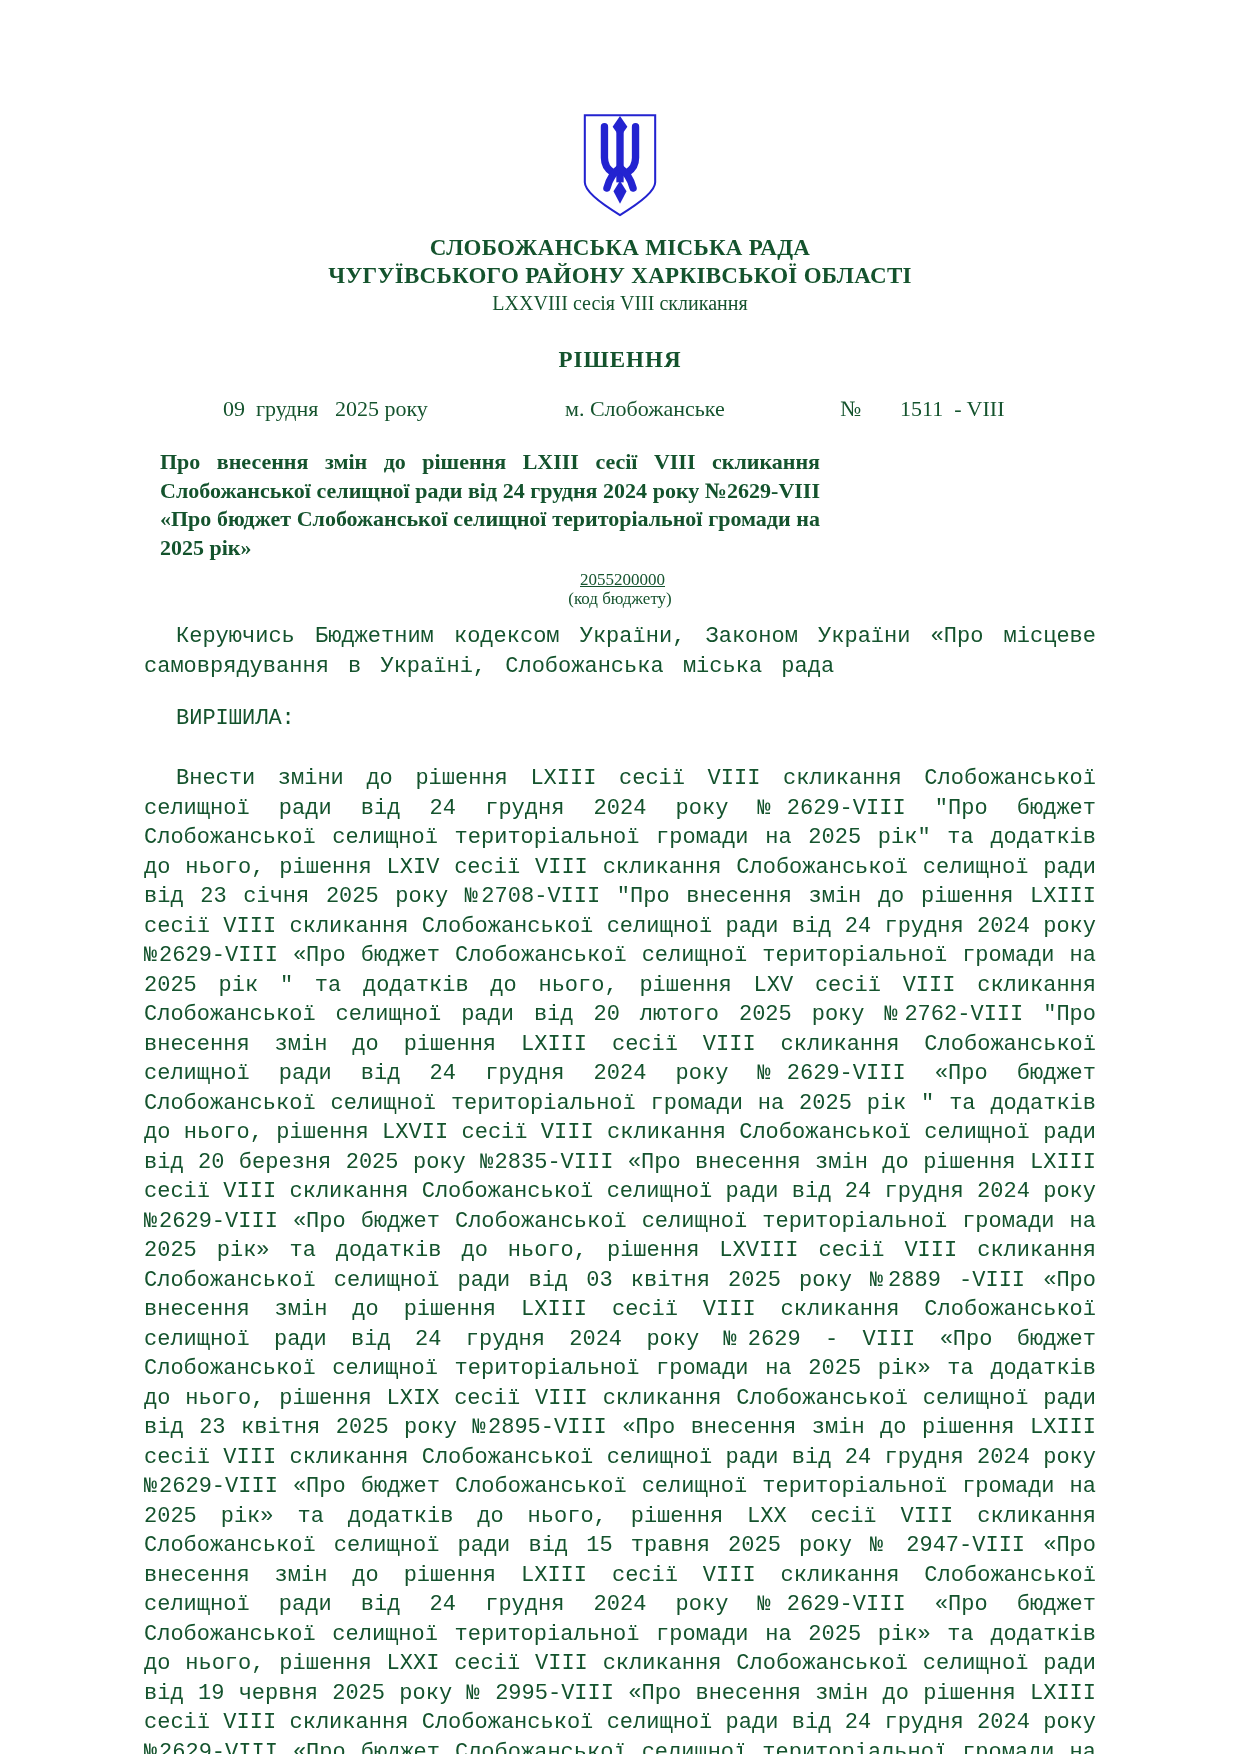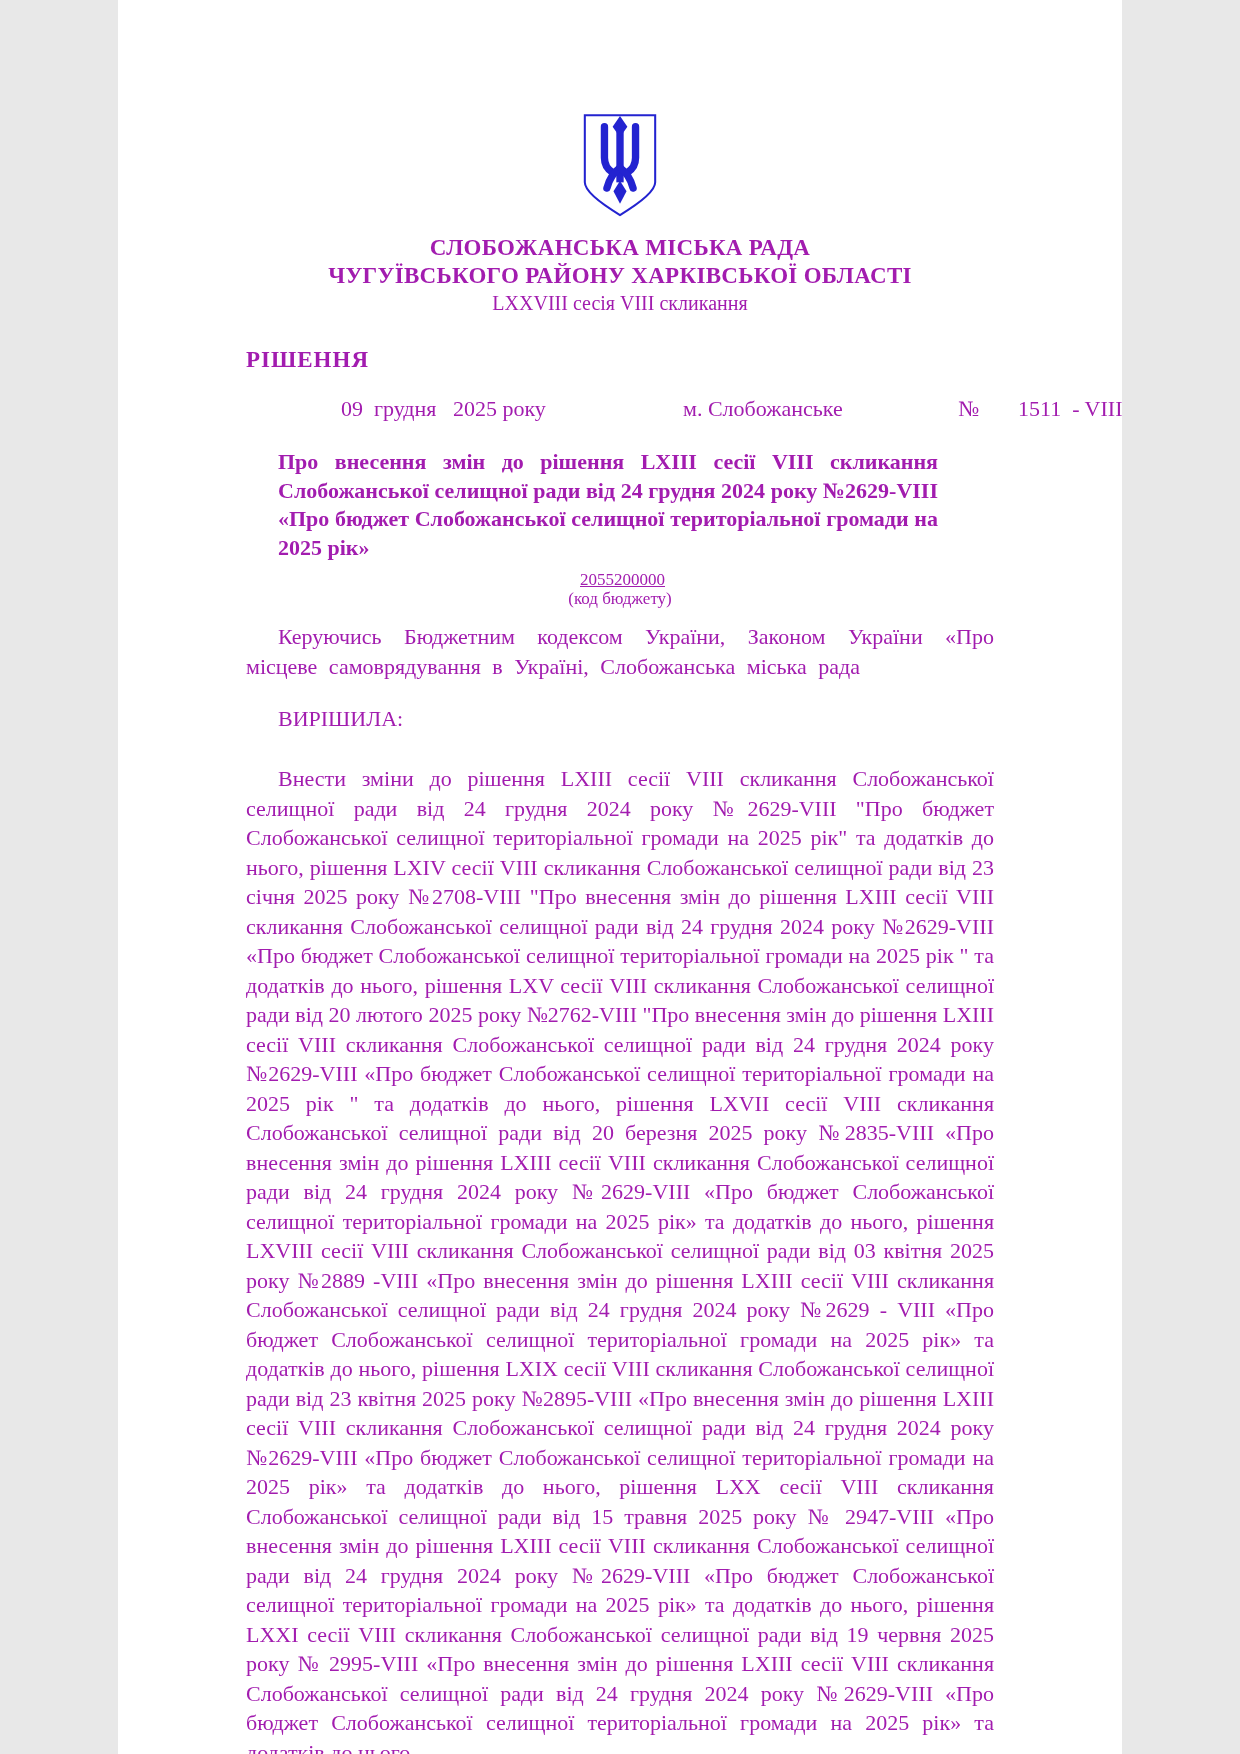--- a/index.html
+++ b/index.html
@@ -1,48 +1,48 @@
 <!DOCTYPE html>
 <html><head>
 <meta charset="utf-8">
 <style>
   html,body{margin:0;padding:0;background:#e8e8e8;}
   .page{
     position:relative;
-    width:1004px;height:1754px;
+    width:1240px;height:1754px;
     background:#ffffff;
     box-sizing:border-box;
     padding:112px 128px 0 128px;
     font-family:"Liberation Serif", serif;
-    color:#a21caf;
+    color:#14532d;
     margin:0 auto;
     overflow:hidden;
   }
   .emblem{display:flex;justify-content:center;}
   .emblem svg{width:90px;height:108px;}
   .header{text-align:center;margin-top:14px;}
   .header .h1{font-weight:bold;font-size:23px;line-height:28px;letter-spacing:.3px;}
   .header .h2{font-size:20px;line-height:26px;}
   .doctype{
-    font-weight:bold;font-size:23px;line-height:28px;
+    text-align:center;font-weight:bold;font-size:23px;line-height:28px;
     letter-spacing:1px;margin-top:30px;
   }
   .meta-row{position:relative;height:30px;margin-top:22px;font-size:22px;}
   .meta-date{position:absolute;left:62px;white-space:pre;margin-left:33px;}
   .meta-place{position:absolute;left:437px;}
   .meta-no{position:absolute;left:712px;}
   .meta-num{position:absolute;left:772px;white-space:pre;}
   .title{
     margin:22px 0 0 32px;width:660px;
     font-weight:bold;font-size:22px;line-height:28.5px;
     text-align:justify;
   }
   .budget{margin-top:8px;font-size:17px;line-height:19px;text-align:center;}
   .budget .code{text-decoration:underline;padding-left:5px;}
-  p{margin:0;}
+  p{margin:16px;font-family:Liberation Mono, monospace;}
   .preamble{
     margin-top:14px;font-size:22px;line-height:30px;
     text-align:justify;text-indent:32px;word-spacing:6px;
   }
   .resolved{margin-top:22px;font-size:22px;line-height:30px;text-indent:32px;}
   .body-text{
     margin-top:30px;font-size:22px;line-height:29.5px;
     text-align:justify;text-indent:32px;
   }
 </style>

